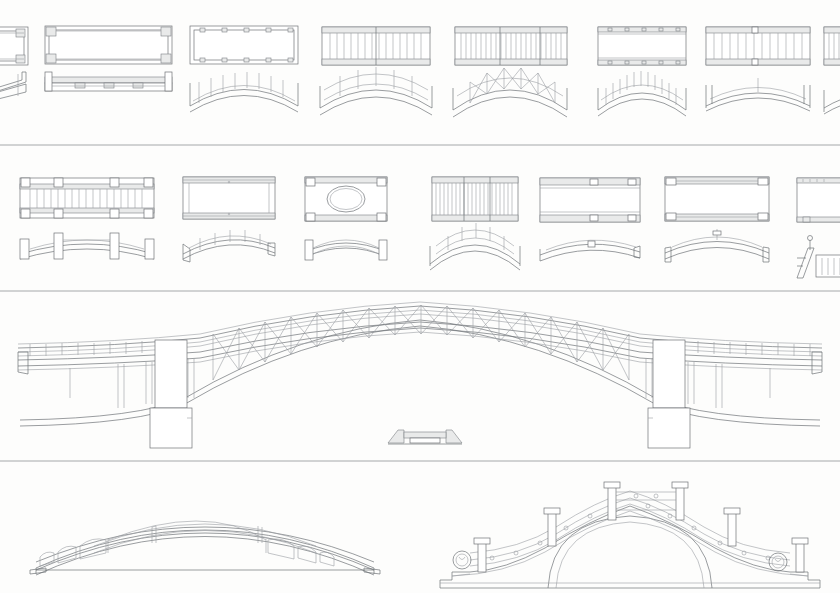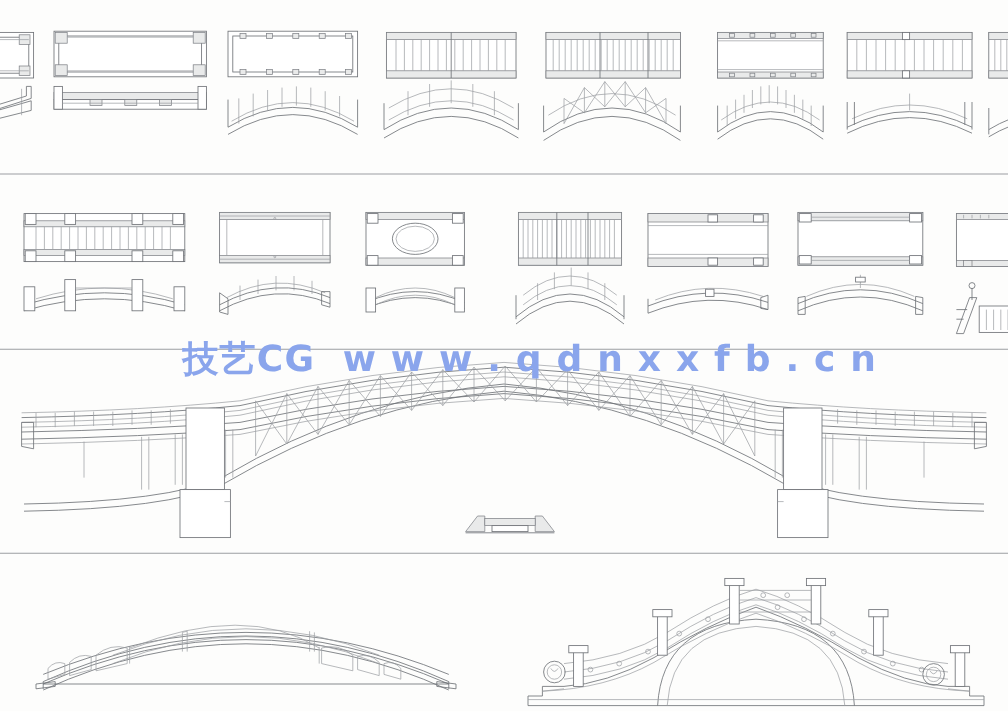--- a/index.html
+++ b/index.html
@@ -749,15 +749,14 @@
         <circle class="ln-l" cx="778" cy="562" r="6"></circle>
         <path class="ln-l" d="M775 559 Q778 564 781 559"></path>
       </g>
 
       <line class="ln-l" x1="440" y1="583" x2="820" y2="583"></line>
       <path class="ln-l" d="M452 576 L470 574"></path>
       <path class="ln-l" d="M808 576 L790 574"></path>
     </g>
   </svg>
 
-  <div class="wm" id="watermark" style="color: rgb(138, 165, 236); font-size: 30px; left: 152px; top: 279px;">技艺CG  w w w . q d n x x f b . c n</div>
 
 </div>
 
 </body></html>

